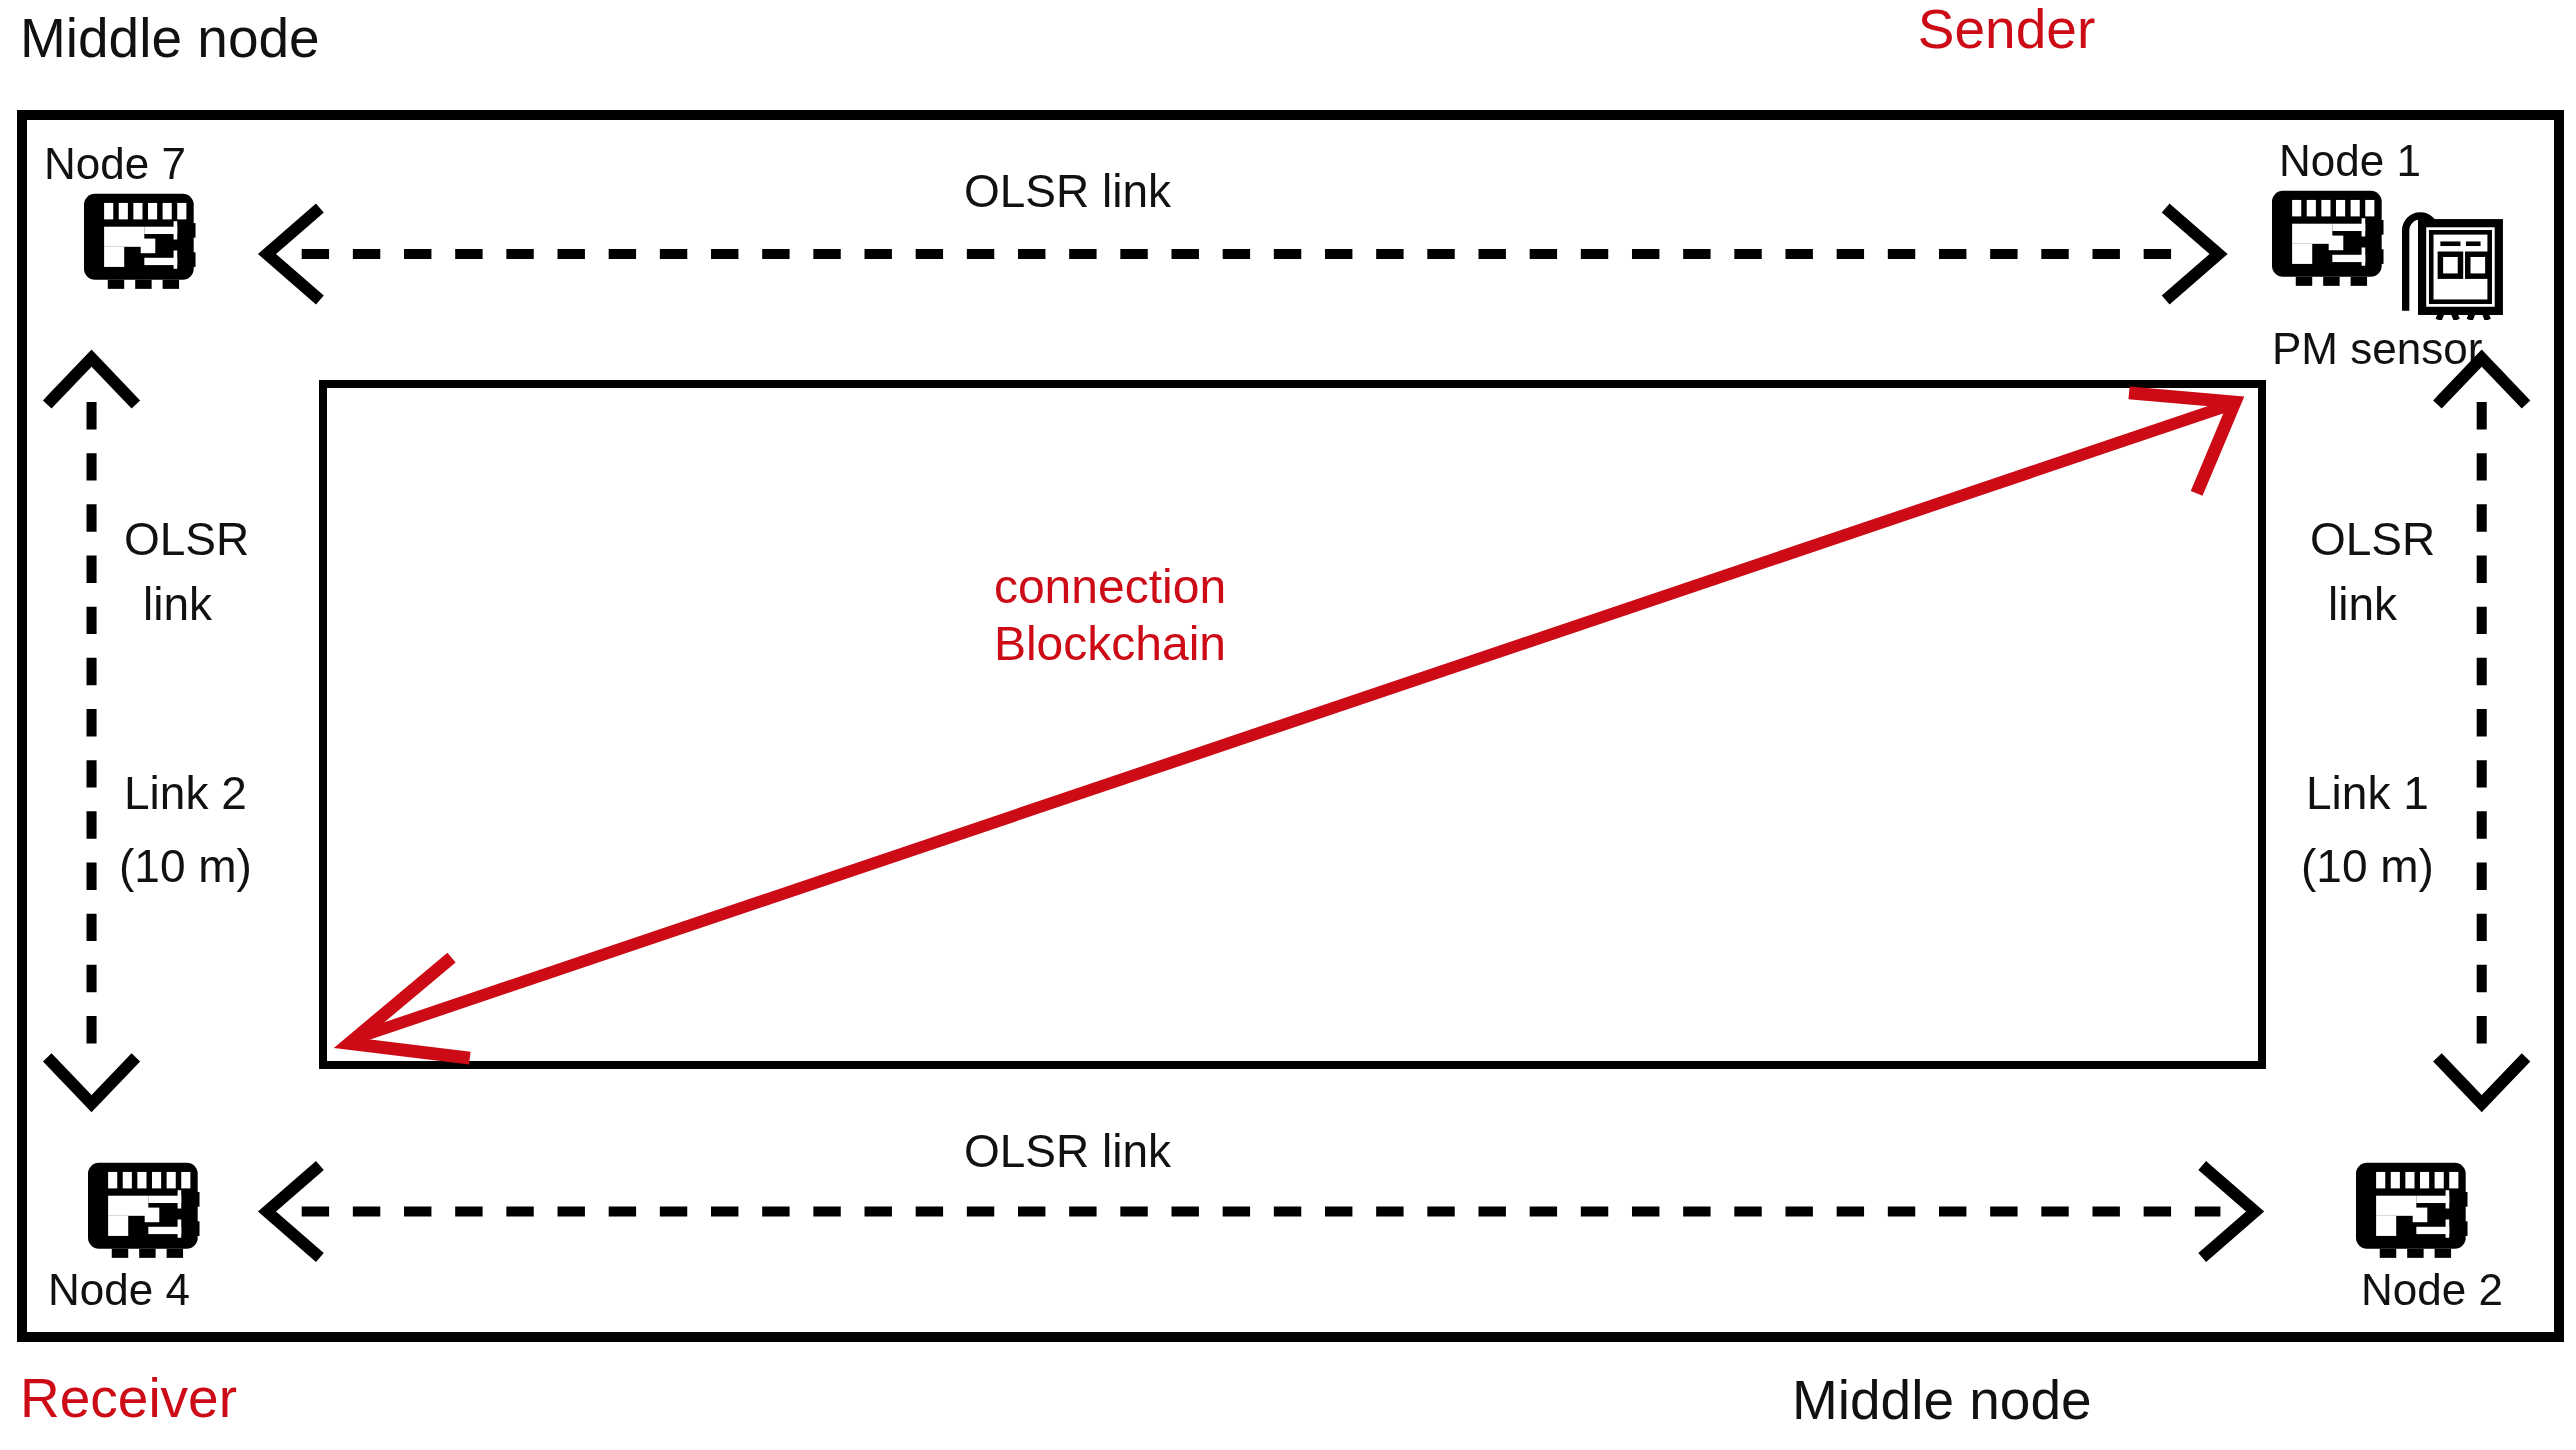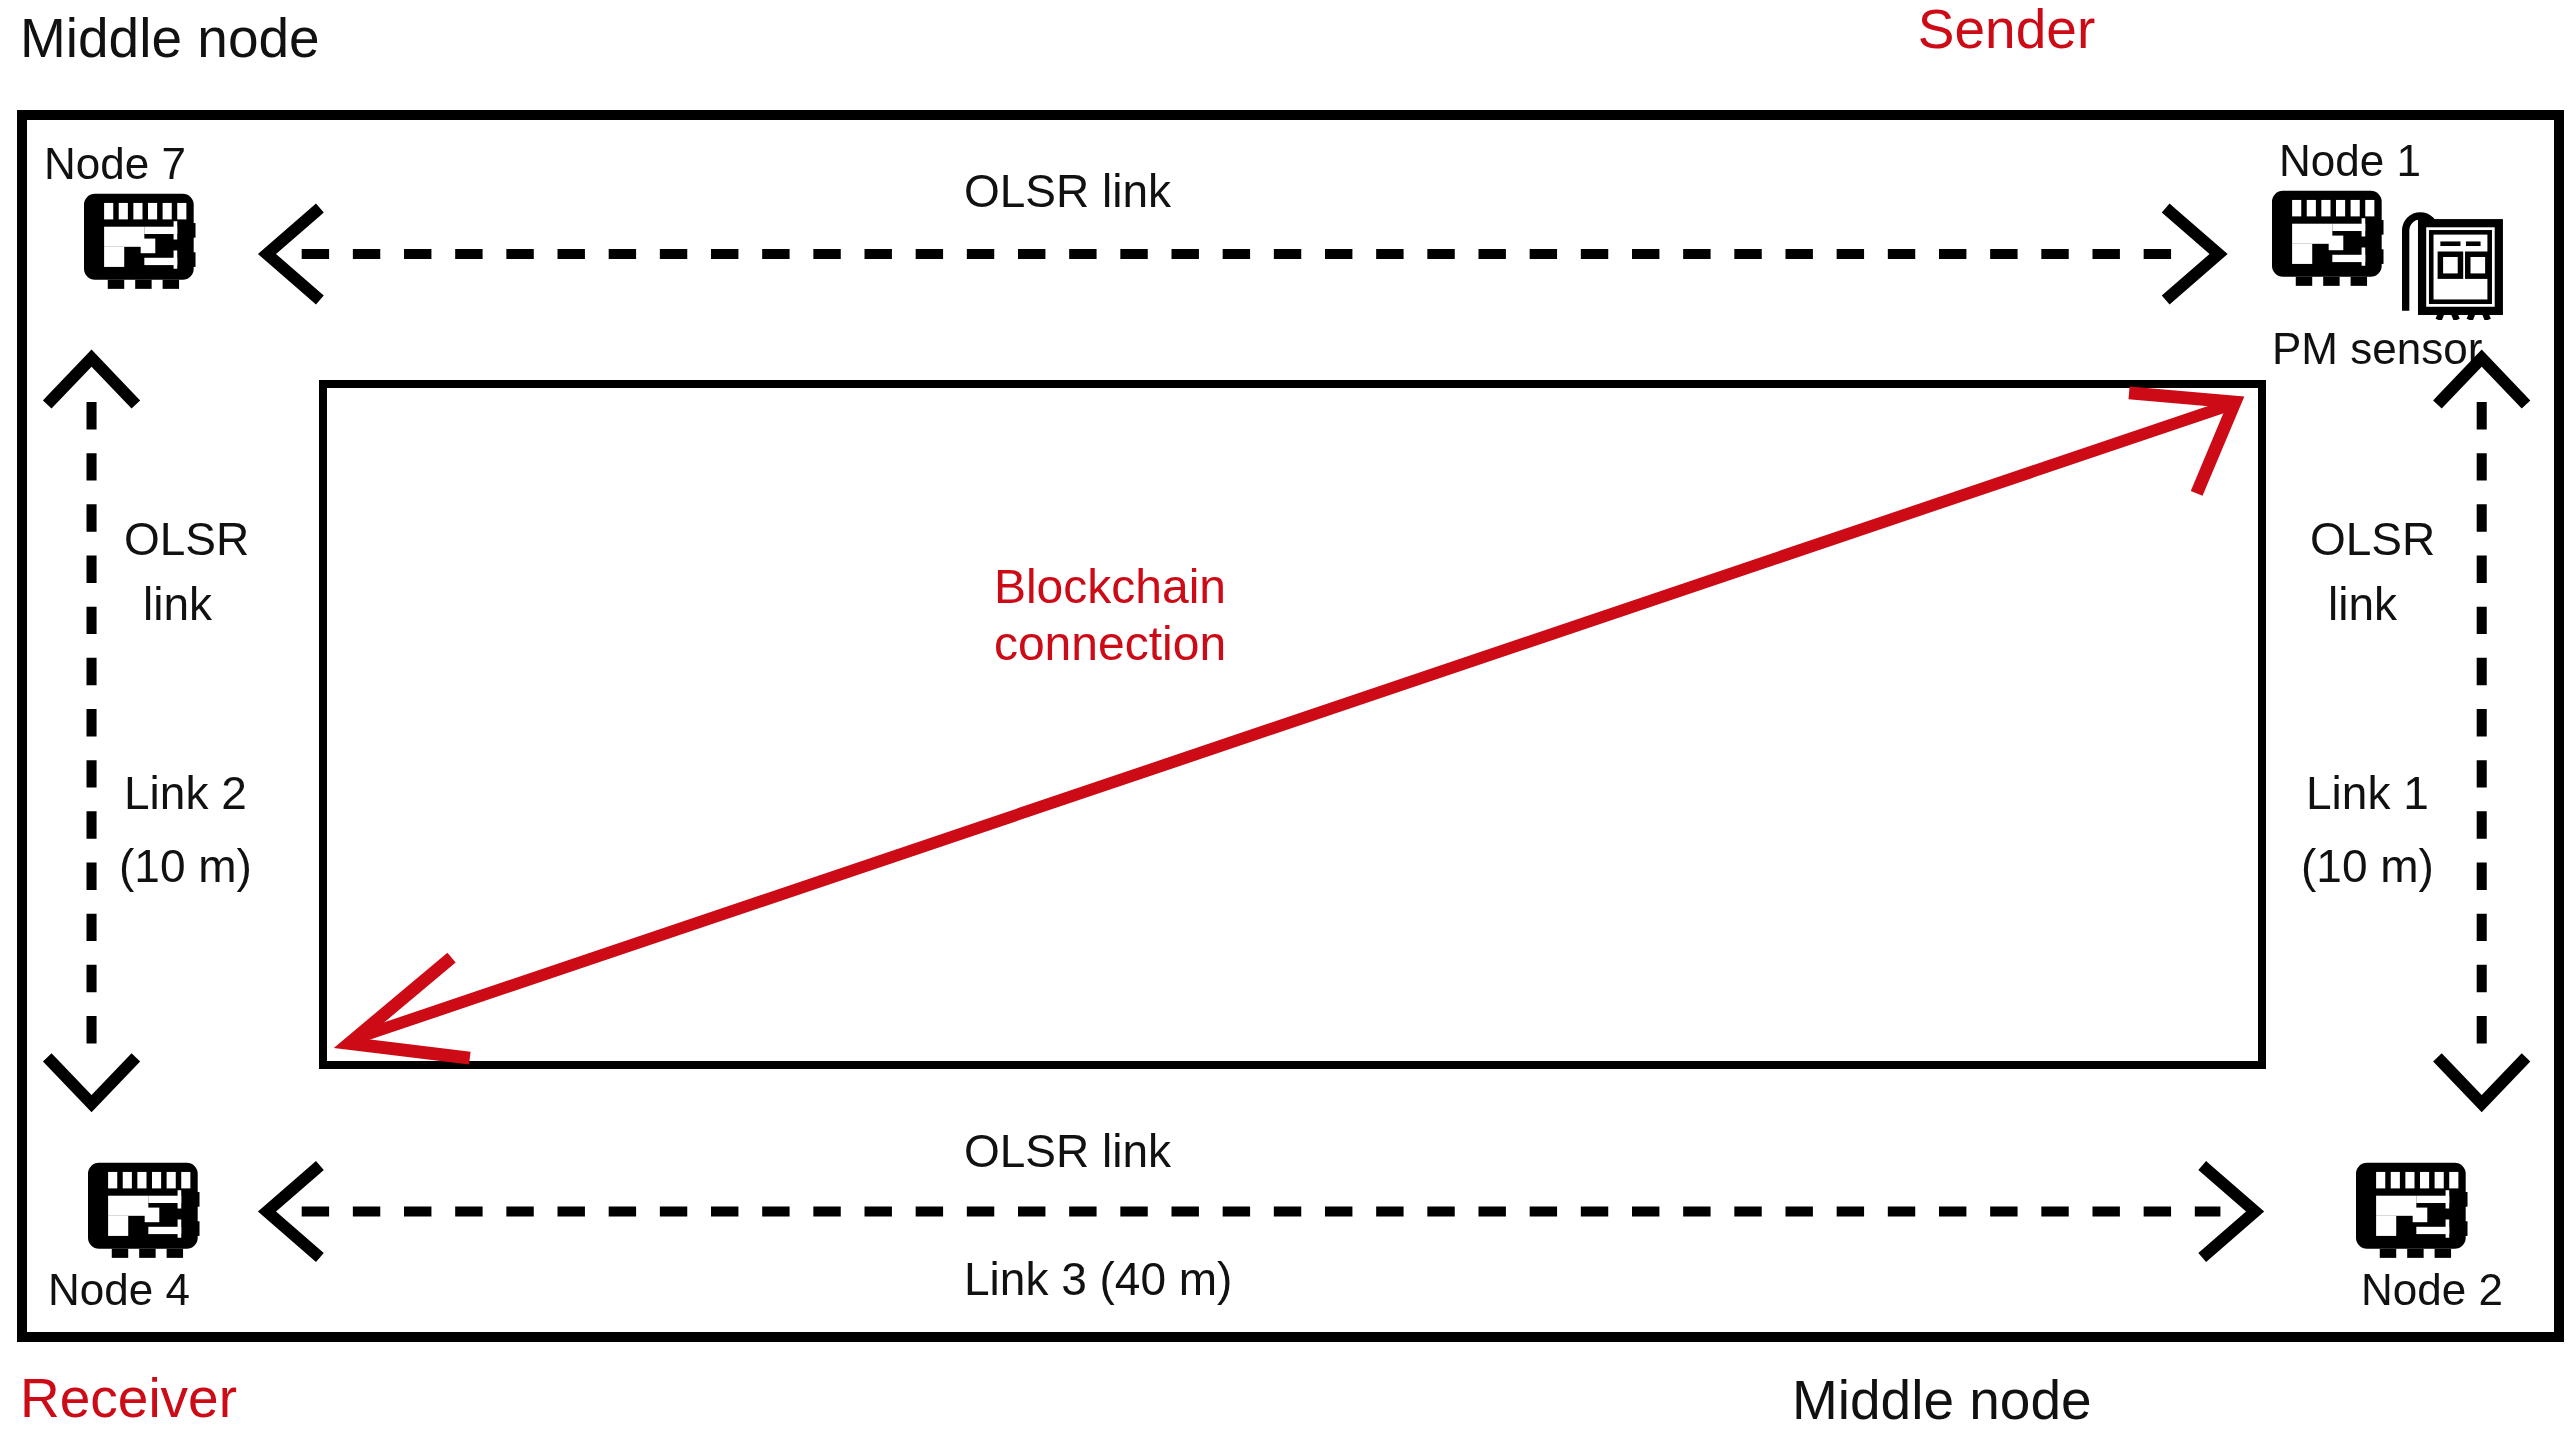--- a/index.html
+++ b/index.html
@@ -239,35 +239,34 @@
       <rect x="26" y="98" width="18" height="10" fill="#000000"></rect>
       <rect x="56" y="98" width="18" height="10" fill="#000000"></rect>
       <rect x="86" y="98" width="18" height="10" fill="#000000"></rect>
     </svg>
   </div>
   <div class="abs node-label" style="left:2361px; top:1268px;">Node 2</div>
 
   <div class="abs link-text center" style="left:964px; top:166px; width:366px;">OLSR link</div>
 
   <div class="abs link-text center" style="left:964px; top:1126px; width:366px;">OLSR link</div>
-  <div class="abs link-text center" style="left:964px; top:1254px; width:366px;">Link 3 (40 m)</div>
 
   <div class="abs link-text" style="left:124px; top:514px;">OLSR</div>
   <div class="abs link-text" style="left:143px; top:579px;">link</div>
   <div class="abs link-text" style="left:124px; top:768px;">Link 2</div>
   <div class="abs link-text" style="left:119px; top:841px;">(10 m)</div>
 
   <div class="abs link-text" style="left:2310px; top:514px;">OLSR</div>
   <div class="abs link-text" style="left:2328px; top:579px;">link</div>
   <div class="abs link-text" style="left:2306px; top:768px;">Link 1</div>
   <div class="abs link-text" style="left:2301px; top:841px;">(10 m)</div>
 
   <div class="abs blockchain-caption">
+    <div>connection</div>
     <div>Blockchain</div>
-    <div>connection</div>
   </div>
 
   <svg id="overlay" viewBox="0 0 2819 1587" xmlns="http://www.w3.org/2000/svg">
 
     <g>
       <line class="dash-line" x1="330" y1="278" x2="2390" y2="278"></line>
       <polyline class="arrow-head" points="345,232 292,278 345,324"></polyline>
       <polyline class="arrow-head" points="2375,232 2428,278 2375,324"></polyline>
     </g>
 

